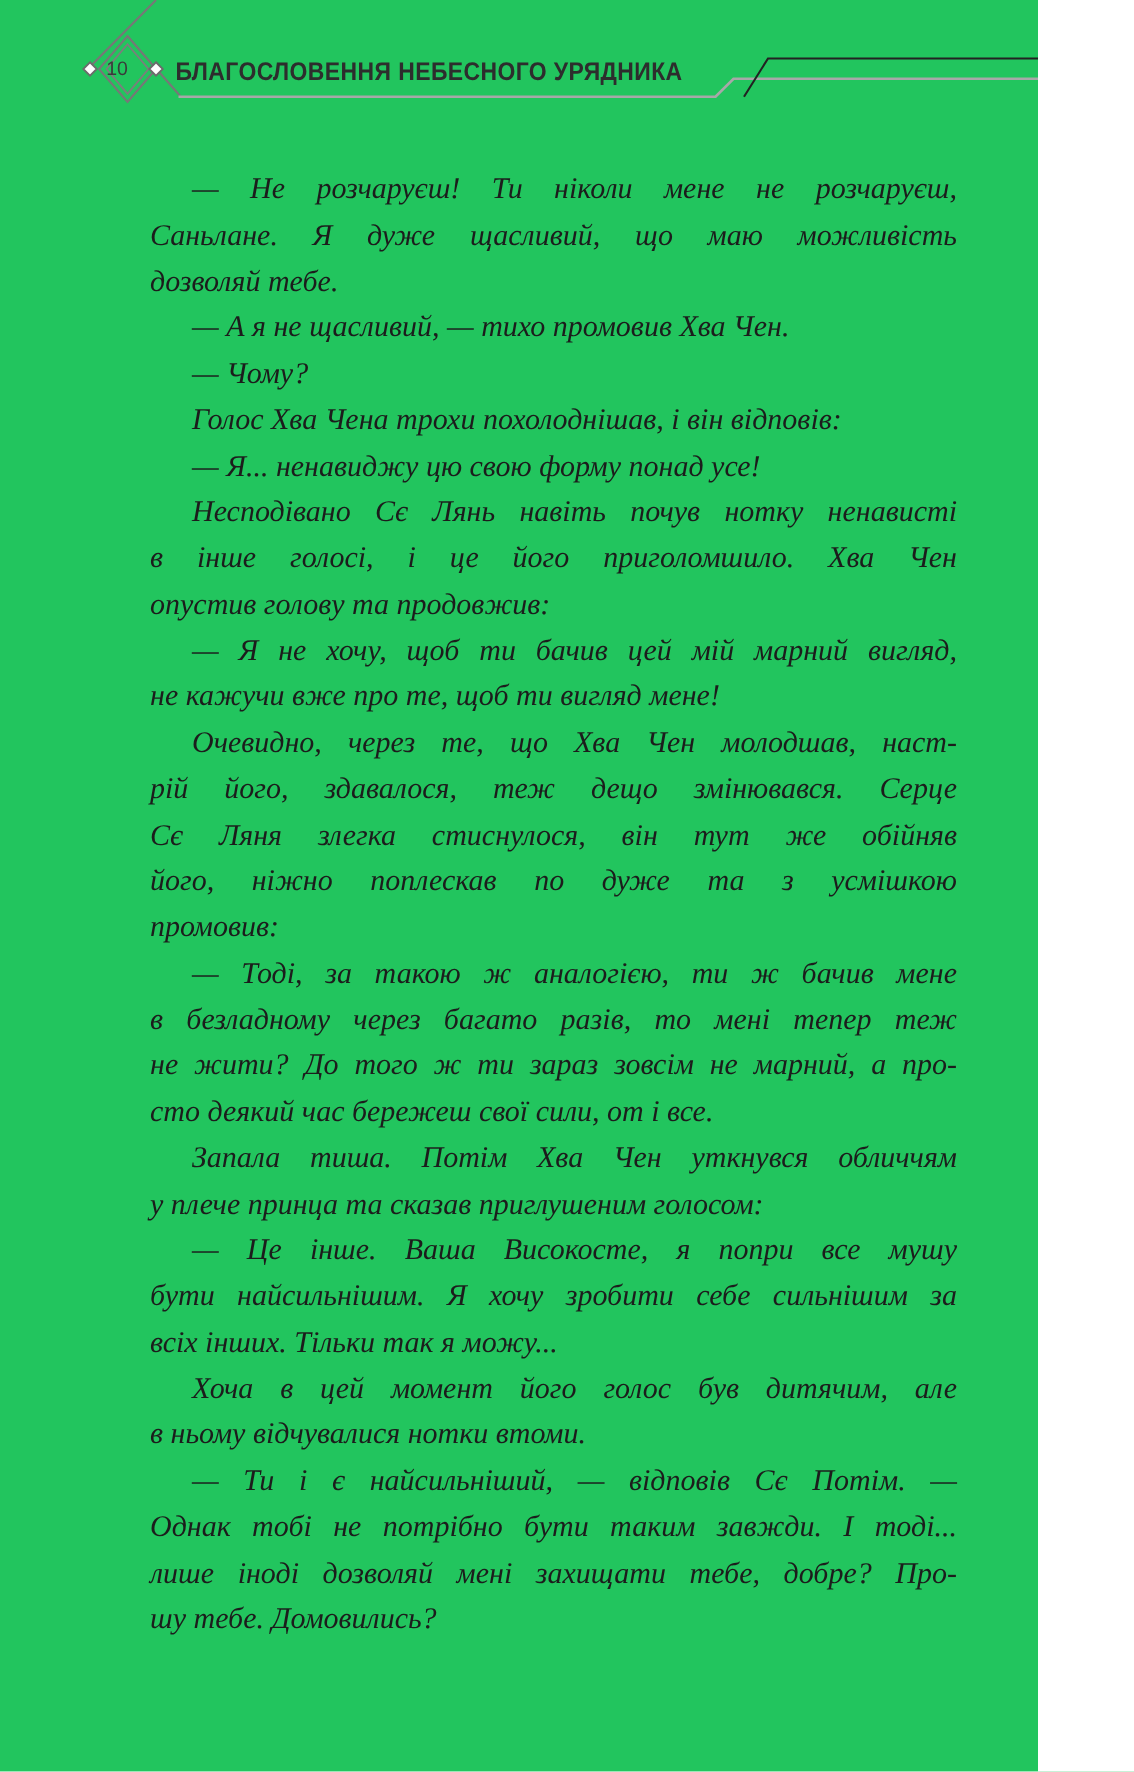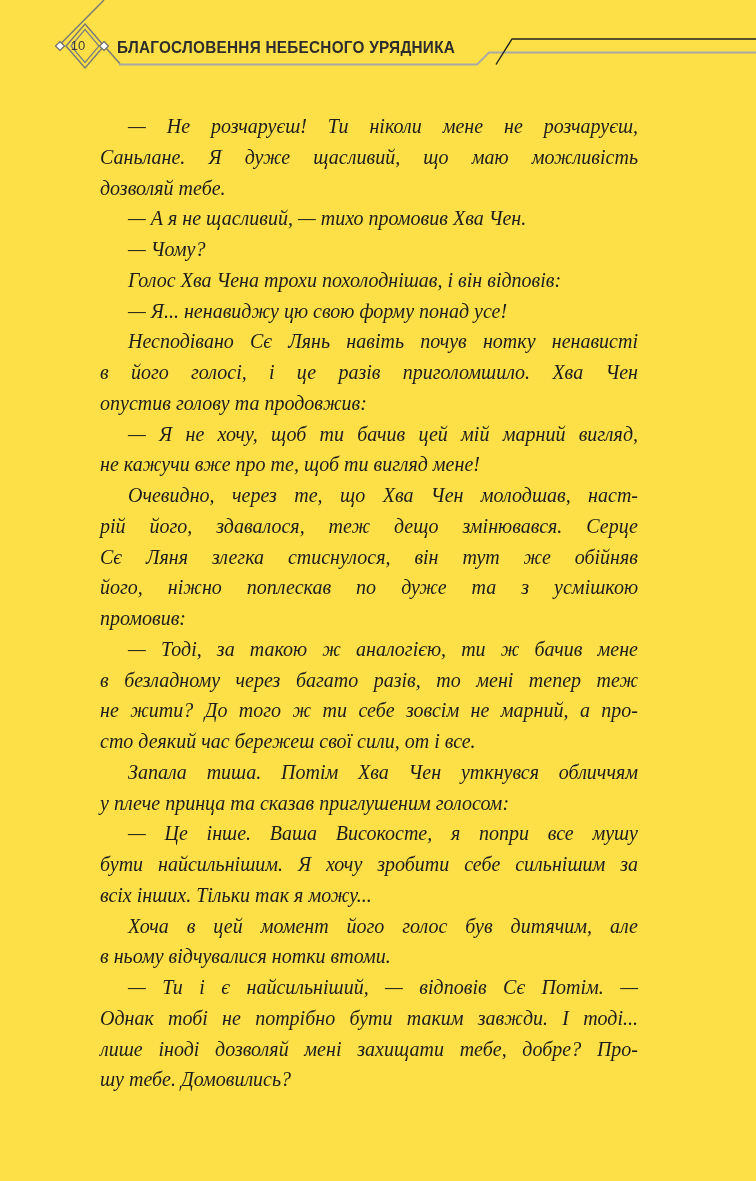--- a/index.html
+++ b/index.html
@@ -1,19 +1,19 @@
 <!DOCTYPE html>
 <html><head>
 <meta charset="utf-8">
 <style>
   html,body{margin:0;padding:0;background:#ffffff;}
   .page{
     position:relative;
-    width:756px;height:1181px;
-    background:#fde047;
+    width:692px;height:1181px;
+    background:#22c55e;
     overflow:hidden;
     font-family:"Liberation Serif","DejaVu Serif",serif;
   }
   
   .header-svg{position:absolute;left:0;top:0;}
   .page-number{
     position:absolute;left:58px;top:37px;width:40px;
     text-align:center;
     font-family:"Liberation Sans","DejaVu Sans",sans-serif;
     font-size:13px;line-height:18px;color:#3a3a3a;
@@ -82,38 +82,38 @@
         <div class="line first last">— Чому?</div>
       </div>
       <div class="para">
         <div class="line first last">Голос Хва Чена трохи похолоднішав, і він відповів:</div>
       </div>
       <div class="para">
         <div class="line first last">— Я... ненавиджу цю свою форму понад усе!</div>
       </div>
       <div class="para">
         <div class="line first">Несподівано Сє Лянь навіть почув нотку ненависті</div>
-        <div class="line">в його голосі, і це разів приголомшило. Хва Чен</div>
+        <div class="line">в інше голосі, і це його приголомшило. Хва Чен</div>
         <div class="line last">опустив голову та продовжив:</div>
       </div>
       <div class="para">
         <div class="line first">— Я не хочу, щоб ти бачив цей мій марний вигляд,</div>
         <div class="line last">не кажучи вже про те, щоб ти вигляд мене!</div>
       </div>
       <div class="para">
         <div class="line first">Очевидно, через те, що Хва Чен молодшав, наст-</div>
         <div class="line">рій його, здавалося, теж дещо змінювався. Серце</div>
         <div class="line">Сє Ляня злегка стиснулося, він тут же обійняв</div>
         <div class="line">його, ніжно поплескав по дуже та з усмішкою</div>
         <div class="line last">промовив:</div>
       </div>
       <div class="para">
         <div class="line first">— Тоді, за такою ж аналогією, ти ж бачив мене</div>
         <div class="line">в безладному через багато разів, то мені тепер теж</div>
-        <div class="line">не жити? До того ж ти себе зовсім не марний, а про-</div>
+        <div class="line">не жити? До того ж ти зараз зовсім не марний, а про-</div>
         <div class="line last">сто деякий час бережеш свої сили, от і все.</div>
       </div>
       <div class="para">
         <div class="line first">Запала тиша. Потім Хва Чен уткнувся обличчям</div>
         <div class="line last">у плече принца та сказав приглушеним голосом:</div>
       </div>
       <div class="para">
         <div class="line first">— Це інше. Ваша Високосте, я попри все мушу</div>
         <div class="line">бути найсильнішим. Я хочу зробити себе сильнішим за</div>
         <div class="line last">всіх інших. Тільки так я можу...</div>

